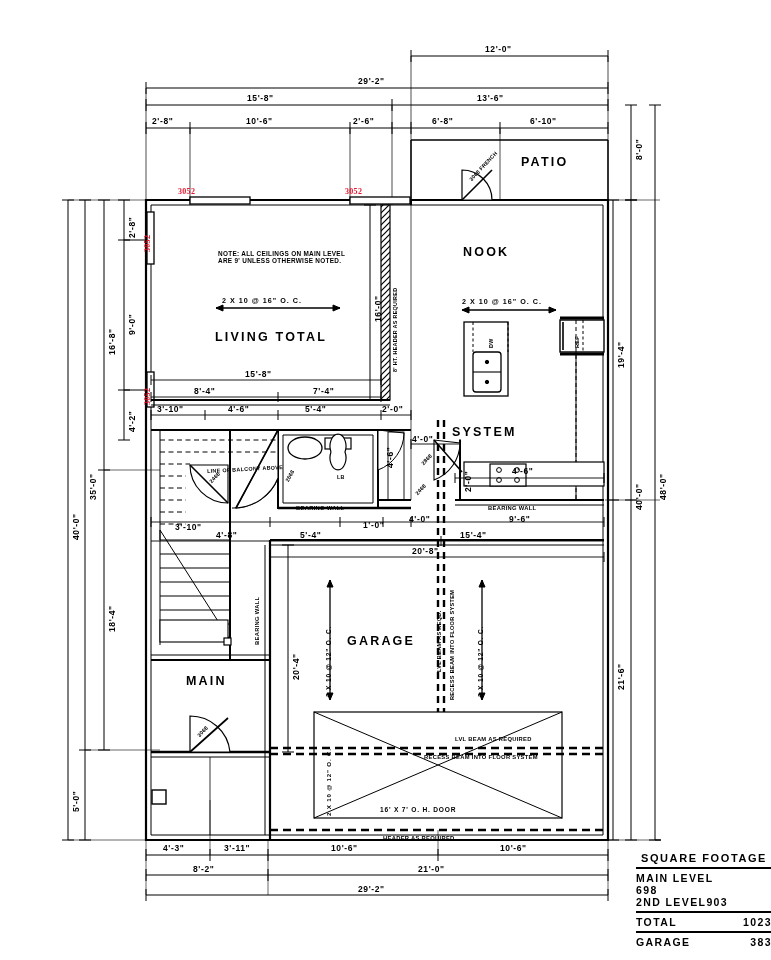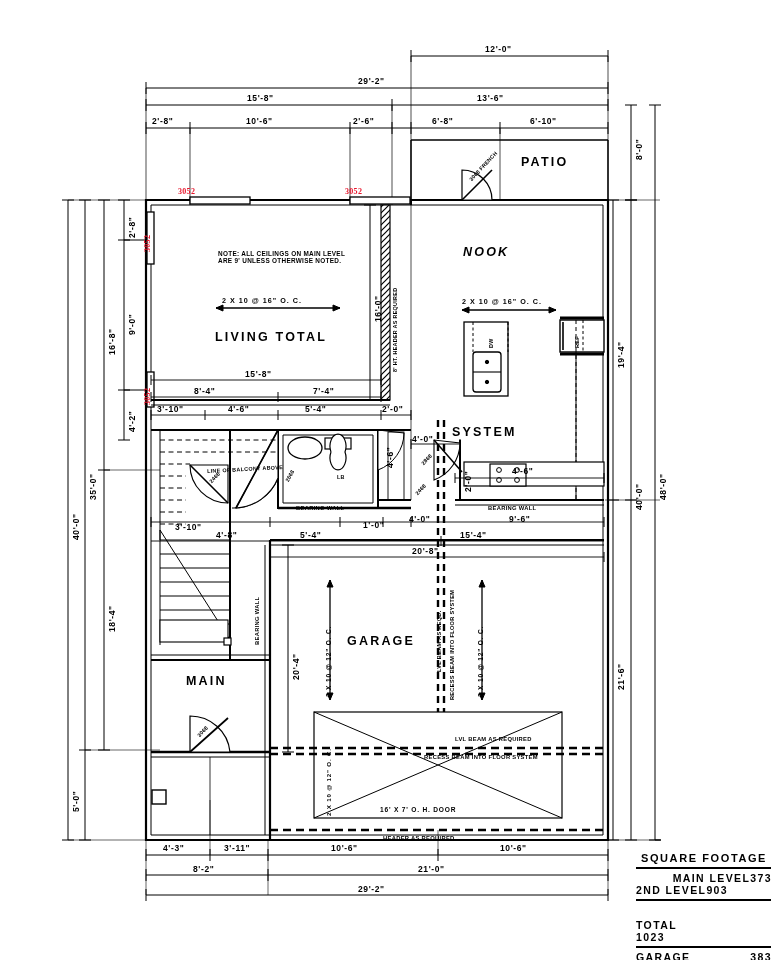--- a/index.html
+++ b/index.html
@@ -389,21 +389,21 @@
 <div class="lbl dim" style="left:300px;top:530px;">5'-4"</div>
 <div class="lbl dim" style="left:363px;top:520px;">1'-0"</div>
 <div class="lbl dim" style="left:409px;top:514px;">4'-0"</div>
 <div class="lbl dim" style="left:509px;top:514px;">9'-6"</div>
 <div class="lbl dim" style="left:460px;top:530px;">15'-4"</div>
 <div class="lbl dim" style="left:412px;top:546px;">20'-8"</div>
 <div class="lbl dim vert" style="left:291px;top:680px;transform:rotate(-90deg);">20'-4"</div>
 <div class="lbl dim vert" style="left:373px;top:322px;transform:rotate(-90deg);">16'-0"</div>
 
 <div class="lbl room" style="left:215px;top:330px;">LIVING TOTAL</div>
-<div class="lbl room" style="left:463px;top:245px;font-style:italic;">NOOK</div>
+<div class="lbl room" style="left:463px;top:245px;">NOOK</div>
 <div class="lbl room" style="left:452px;top:425px;">SYSTEM</div>
 <div class="lbl room" style="left:521px;top:155px;">PATIO</div>
 <div class="lbl room" style="left:347px;top:634px;">GARAGE</div>
 <div class="lbl room" style="left:186px;top:674px;">MAIN</div>
 
 <div class="lbl note" style="left:218px;top:250px;width:128px;white-space:normal;"><span>NOTE: ALL CEILINGS ON MAIN LEVEL ARE 9' UNLESS OTHERWISE NOTED.</span></div>
 <div class="lbl tiny" style="left:222px;top:296px;font-size:7.2px;letter-spacing:1px;">2 X 10 @ 16" O. C.</div>
 <div class="lbl tiny" style="left:462px;top:297px;font-size:7.2px;letter-spacing:1px;">2 X 10 @ 16" O. C.</div>
 <div class="lbl tiny vert" style="left:325px;top:697px;transform:rotate(-90deg);font-size:6.6px;letter-spacing:.8px;">2 X 10 @ 12" O. C.</div>
 <div class="lbl tiny vert" style="left:477px;top:697px;transform:rotate(-90deg);font-size:6.6px;letter-spacing:.8px;">2 X 10 @ 12" O. C.</div>
@@ -431,30 +431,30 @@
 <div class="lbl door" style="left:196px;top:734px;transform:rotate(-47deg);transform-origin:0 0;">3068</div>
 
 <div class="lbl win" style="left:178px;top:187px;">3052</div>
 <div class="lbl win" style="left:345px;top:187px;">3052</div>
 <div class="lbl win vert" style="left:143px;top:252px;transform:rotate(-90deg);">3052</div>
 <div class="lbl win vert" style="left:143px;top:405px;transform:rotate(-90deg);">3052</div>
 
 <div style="position:absolute;left:636px;top:852px;width:136px;">
   <div class="sq" style="text-align:center;">SQUARE FOOTAGE</div>
   <div style="border-top:2px solid #000;margin-top:3px;"></div>
-  <div style="display:flex;justify-content:flex-end;margin-top:3px;">
+  <div style="display:flex;justify-content:flex-start;margin-top:3px;flex-direction:column;">
     <span class="sqh">MAIN LEVEL</span>
-    <span class="sqh">373</span>
+    <span class="sqh">698</span>
   </div>
   <div style="display:flex;justify-content:flex-start;">
     <span class="sqh">2ND LEVEL</span>
     <span class="sqh">903</span>
   </div>
   <div style="border-top:2px solid #000;margin-top:3px;"></div>
-  <div style="display:flex;justify-content:space-between;margin-top:18px;flex-direction:column;">
+  <div style="display:flex;justify-content:space-between;margin-top:3px;">
     <span class="sqh">TOTAL</span>
     <span class="sqh">1023</span>
   </div>
   <div style="border-top:2px solid #000;margin-top:3px;"></div>
   <div style="display:flex;justify-content:space-between;margin-top:3px;">
     <span class="sqh">GARAGE</span>
     <span class="sqh">383</span>
   </div>
 </div>
 

